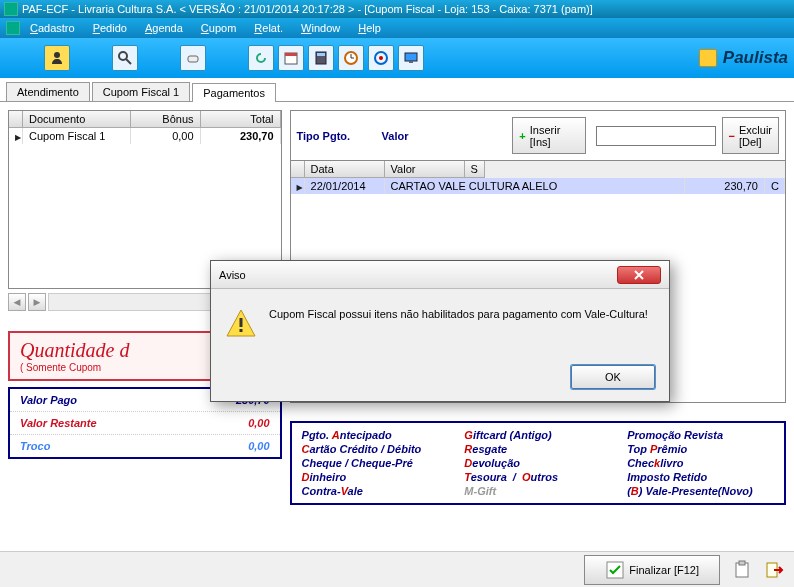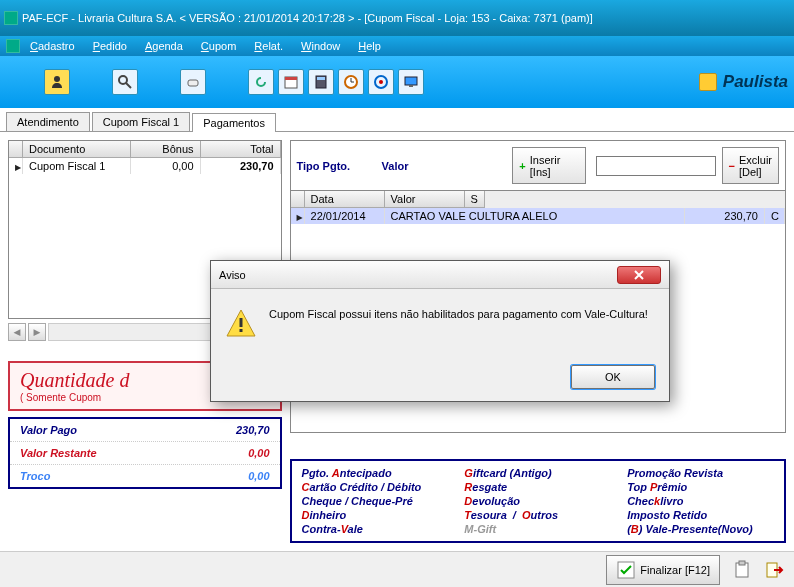--- a/index.html
+++ b/index.html
@@ -1,25 +1,25 @@
 <!DOCTYPE html>
 <html><head>
 <meta charset="utf-8">
 <style>
   * { box-sizing: border-box; margin: 0; padding: 0; font-family: Tahoma, sans-serif; font-size: 11px; }
   body { background: #f0f0f0; width: 794px; height: 587px; overflow: hidden; position: relative; }
 
-  .titlebar { background: linear-gradient(#1aa8e0, #0a7aa8); color: #fff; height: 36px; line-height: 18px; padding: 0 4px; display: flex; align-items: center; }
+  .titlebar { background: linear-gradient(#1aa8e0, #0a7aa8); color: #fff; height: 18px; line-height: 18px; padding: 0 4px; display: flex; align-items: center; }
   .titlebar .icon { width: 14px; height: 14px; background: #0a8; margin-right: 4px; border: 1px solid #fff3; }
 
   .menubar { background: linear-gradient(#18a8e8, #0c82c0); height: 20px; display: flex; align-items: center; padding: 0 6px; color: #fff; gap: 2px; }
   .menubar .menu-item { padding: 2px 8px; cursor: default; }
   .menubar .menu-item u { text-decoration: underline; }
 
-  .toolbar { background: linear-gradient(#33bbff, #0099ee); height: 52px; display: flex; align-items: center; padding: 0 6px; gap: 4px; }
+  .toolbar { background: linear-gradient(#33bbff, #0099ee); height: 40px; display: flex; align-items: center; padding: 0 6px; gap: 4px; }
   .toolbar .tb-sep { width: 34px; }
   .toolbar .tb-btn { width: 26px; height: 26px; border: 1px solid #2a90b8; background: #e8f4ff; display: flex; align-items: center; justify-content: center; border-radius: 2px; }
   .toolbar .tb-btn svg { width: 16px; height: 16px; }
   .toolbar .brand { margin-left: auto; display:flex; align-items:center; gap:6px; }
   .toolbar .brand .lock { width:18px;height:18px;background:#ffcc33;border:1px solid #b89020;border-radius:2px; }
   .toolbar .brand span { color:#003355; font-style:italic; font-size:17px; font-weight:bold; }
 
   .tabstrip { background:#fff; height:24px; display:flex; align-items:flex-end; padding:0 6px; border-bottom:1px solid #999; }
   .tab { padding:3px 10px; border:1px solid #999; border-bottom:none; background:#f0f0f0; margin-right:2px; }
   .tab.active { background:#fff; position:relative; top:1px; font-weight:normal; }
@@ -57,21 +57,21 @@
 
   .totals { border:2px solid #000080; margin-top:6px; background:#fff; }
   .totals .trow { display:flex; justify-content:space-between; padding:5px 10px; font-size:16px; font-family:'Times New Roman',serif; font-style:italic; font-weight:bold; }
   .totals .trow + .trow { border-top:1px dotted #ccc; }
 
   .pay-opts { border:2px solid #000080; margin-top:0; padding:6px 10px; display:grid; grid-template-columns:repeat(3,1fr); gap:2px 16px; font-family:'Times New Roman',serif; font-style:italic; font-weight:bold; font-size:12px; color:#000080; }
   .pay-opts .opt .hk { color:#c00; }
   .pay-opts .opt.dim { color:#999; }
 
   .footer { position:absolute; bottom:0; left:0; right:0; height:36px; background:#f0f0f0; border-top:1px solid #ccc; display:flex; align-items:center; justify-content:flex-end; padding:0 10px; gap:12px; }
-  .footer .fbtn { border:1px solid #888; background:linear-gradient(#fff,#ddd); padding:4px 9px; display:flex; align-items:center; gap:4px; }
+  .footer .fbtn { border:1px solid #888; background:linear-gradient(#fff,#ddd); padding:4px 20px; display:flex; align-items:center; gap:4px; }
   .footer .ficon { width:20px;height:20px; }
 
   .modal-overlay { position:absolute; top:260px; left:210px; width:460px; background:#f0f0f0; border:1px solid #5a5a5a; box-shadow:4px 4px 14px rgba(0,0,0,0.4); }
   .modal-title { background:linear-gradient(#fdfdfd,#e4e4e4); height:28px; display:flex; align-items:center; padding:0 8px; border-bottom:1px solid #bbb; }
   .modal-close { margin-left:auto; width:44px;height:18px;background:linear-gradient(#e77,#c33);border:1px solid #a22;border-radius:3px;color:#fff;display:flex;align-items:center;justify-content:center;font-weight:bold;font-size:11px; }
   .modal-body { padding:18px 14px; display:flex; gap:12px; align-items:flex-start; }
   .warn-ico { width:32px;height:32px; }
   .modal-msg { font-size:11px; line-height:1.4; }
   .modal-footer { padding:8px 14px 12px; display:flex; justify-content:flex-end; }
   .modal-ok { width:84px;height:24px;border:1px solid #707070;background:linear-gradient(#fff,#e0e0e0);border-radius:2px;display:flex;align-items:center;justify-content:center; box-shadow:0 0 0 1px #3399ff; }
@@ -242,21 +242,21 @@
         <div class="row selected">
           <div class="cell" style="width:14px;"></div>
           <div class="cell" style="width:80px;">22/01/2014</div>
           <div class="cell" style="flex:1;">CARTAO VALE CULTURA ALELO</div>
           <div class="cell" style="width:80px;text-align:right;">230,70</div>
           <div class="cell" style="width:20px;">C</div>
         </div>
       </div>
     </div>
 
-    <div class="pay-opts" style="margin-top:26px;">
+    <div class="pay-opts" style="margin-top:18px;">
       <div class="opt">Pgto. <span class="hk">A</span>ntecipado</div>
       <div class="opt"><span class="hk">G</span>iftcard (Antigo)</div>
       <div class="opt">Promoção Revista</div>
       <div class="opt"><span class="hk">C</span>artão Crédito / Débito</div>
       <div class="opt"><span class="hk">R</span>esgate</div>
       <div class="opt">Top <span class="hk">P</span>rêmio</div>
       <div class="opt">Cheque / Cheque-Pré</div>
       <div class="opt"><span class="hk">D</span>evolução</div>
       <div class="opt">Chec<span class="hk">k</span>livro</div>
       <div class="opt"><span class="hk">D</span>inheiro</div>

